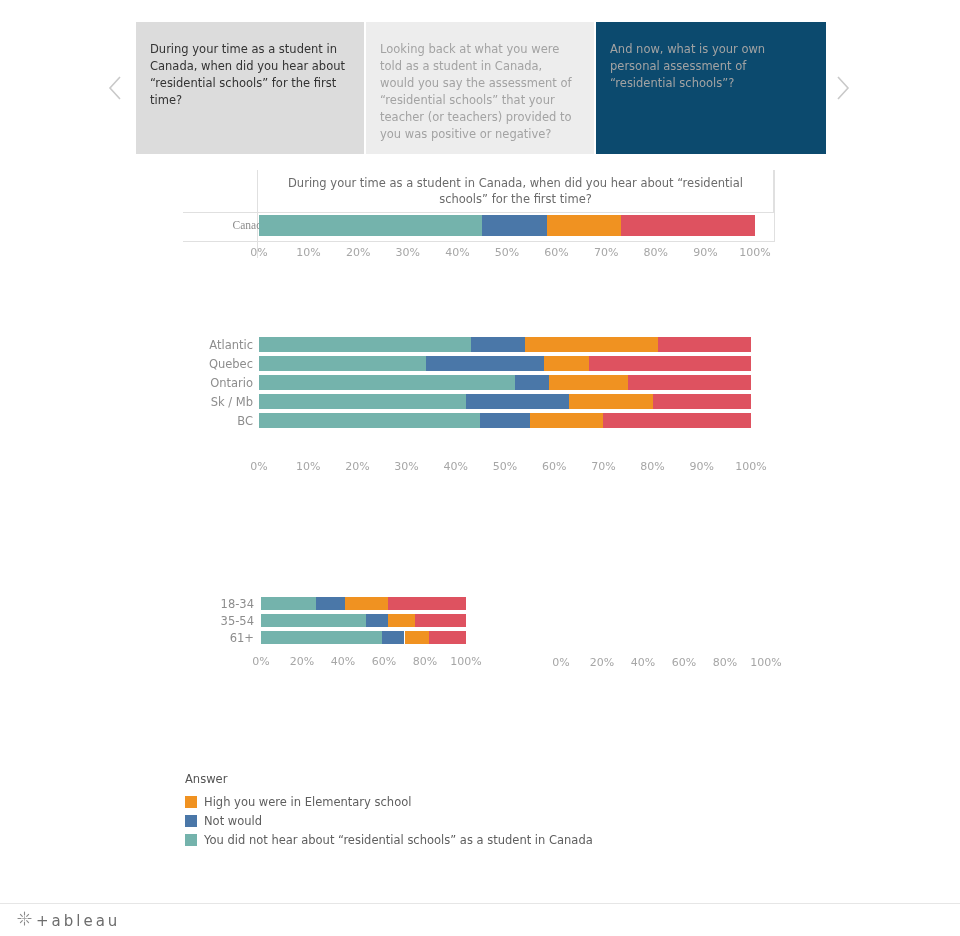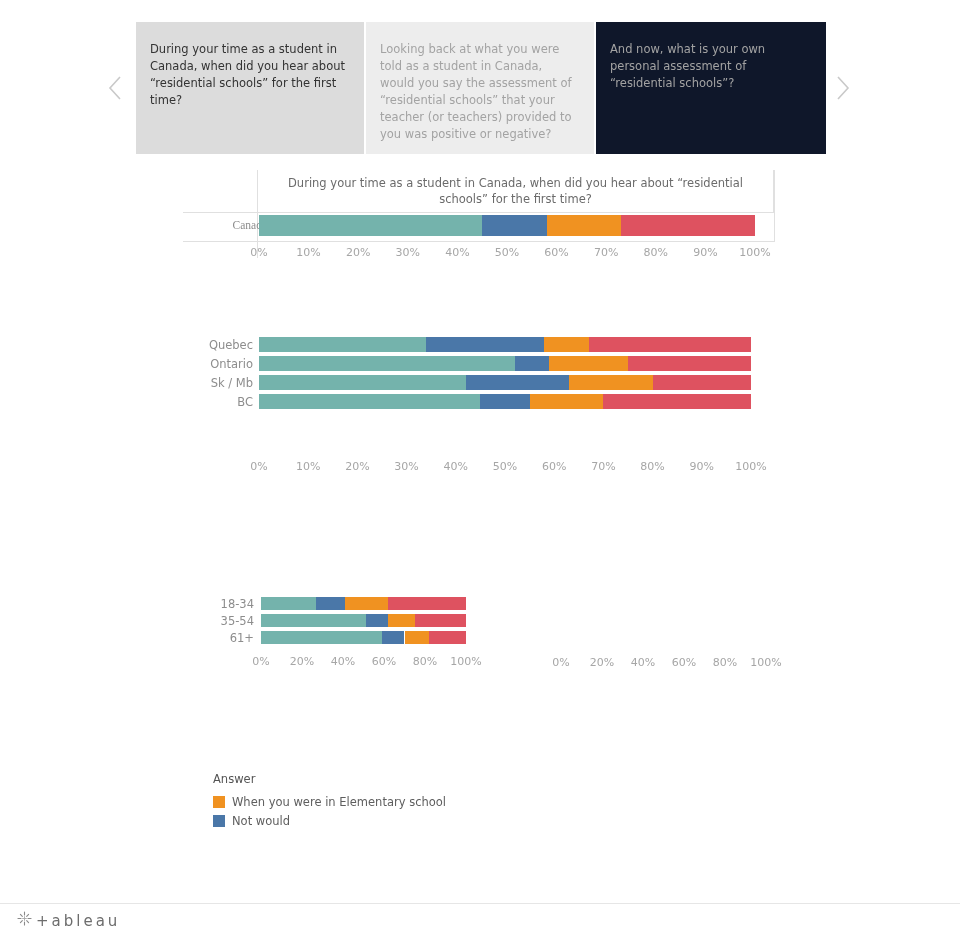--- a/index.html
+++ b/index.html
@@ -50,21 +50,21 @@
   .story-tab {
     box-sizing: border-box;
     padding: 19px 17px 10px 14px;
     font-size: 11.5px;
     line-height: 17px;
     cursor: pointer;
     overflow: hidden;
   }
   .story-tab.t0 { width: 228px; background: #dcdcdc; color: #333333; }
   .story-tab.t1 { width: 228px; background: #ededed; color: #a3a3a3; }
-  .story-tab.t2 { width: 230px; background: #0f172a; color: #a3a3a3; }
+  .story-tab.t2 { width: 230px; background: #0c4a6e; color: #a3a3a3; }
 
   
   .panel { position: absolute; }
 
   .row-label {
     font-size: 11.5px;
     color: #8d8d8d;
     text-align: right;
     white-space: nowrap;
     line-height: 1;
@@ -144,21 +144,21 @@
   .small-row .bar-track { position: absolute; left: 71px; top: 1px; width: 205px; height: 13px; }
   #age-axis { position: absolute; left: 71px; top: 58px; width: 205px; }
 
   
   #gender-panel { left: 490px; top: 614px; width: 300px; height: 80px; }
   .gender-row .row-label { position: absolute; left: 0; top: 3px; width: 64px; }
   .gender-row .bar-track { position: absolute; left: 71px; top: 1px; width: 205px; height: 13px; }
   #gender-axis { position: absolute; left: 71px; top: 41px; width: 205px; }
 
   
-  #legend { left: 185px; top: 772px; width: 520px; margin-left: 28px; }
+  #legend { left: 185px; top: 772px; width: 520px; }
   #legend-title {
     font-size: 11.5px;
     color: #545454;
     margin-bottom: 6px;
     line-height: 14px;
   }
   .legend-item {
     display: flex;
     align-items: center;
     height: 19px;
@@ -254,20 +254,29 @@
       <span class="tick" style="left: 70%;">70%</span>
       <span class="tick" style="left: 80%;">80%</span>
       <span class="tick" style="left: 90%;">90%</span>
       <span class="tick" style="left: 100%;">100%</span>
     </div>
 </div>
 
 <div class="panel" id="region-panel">
   <div class="region-rows" id="region-rows">
       <div class="region-row">
+        <div class="row-label">Atlantic</div>
+        <div class="bar-track">
+          <div class="seg" title="You did not hear about “residential schools” as a student in Canada: 43%" style="left: 0%; width: 43%; background: rgb(116, 179, 172);"></div>
+          <div class="seg" title="Not sure: 11%" style="left: 43%; width: 11%; background: rgb(74, 119, 168);"></div>
+          <div class="seg" title="When you were in Elementary school: 27%" style="left: 54%; width: 27%; background: rgb(240, 146, 33);"></div>
+          <div class="seg" title="When you were in High School: 19%" style="left: 81%; width: 19%; background: rgb(222, 82, 96);"></div>
+        </div>
+      </div>
+      <div class="region-row">
         <div class="row-label">Quebec</div>
         <div class="bar-track">
           <div class="seg" title="You did not hear about “residential schools” as a student in Canada: 34%" style="left: 0%; width: 34%; background: rgb(116, 179, 172);"></div>
           <div class="seg" title="Not sure: 24%" style="left: 34%; width: 24%; background: rgb(74, 119, 168);"></div>
           <div class="seg" title="When you were in Elementary school: 9%" style="left: 58%; width: 9%; background: rgb(240, 146, 33);"></div>
           <div class="seg" title="When you were in High School: 33%" style="left: 67%; width: 33%; background: rgb(222, 82, 96);"></div>
         </div>
       </div>
       <div class="region-row">
         <div class="row-label">Ontario</div>
@@ -361,25 +370,29 @@
       <span class="tick" style="left: 80%;">80%</span>
       <span class="tick" style="left: 100%;">100%</span>
     </div>
 </div>
 
 <div class="panel" id="legend">
   <div id="legend-title">Answer</div>
   <div id="legend-items">
       <div class="legend-item">
         <span class="legend-swatch" style="background: rgb(240, 146, 33);"></span>
-        <span class="legend-label">When you were in Elementary school</span>
+        <span class="legend-label">High you were in Elementary school</span>
       </div>
       <div class="legend-item">
         <span class="legend-swatch" style="background: rgb(74, 119, 168);"></span>
         <span class="legend-label">Not would</span>
+      </div>
+      <div class="legend-item">
+        <span class="legend-swatch" style="background: rgb(116, 179, 172);"></span>
+        <span class="legend-label">You did not hear about “residential schools” as a student in Canada</span>
       </div>
     </div>
 </div>
 
 <div id="footer">
   <div id="tableau-logo">
     <span>
       <svg width="17" height="17" viewBox="0 0 17 17">
         <g stroke="#8a8a8a" stroke-width="1.1" stroke-linecap="round">
           <line x1="8.5" y1="2" x2="8.5" y2="5"></line>

